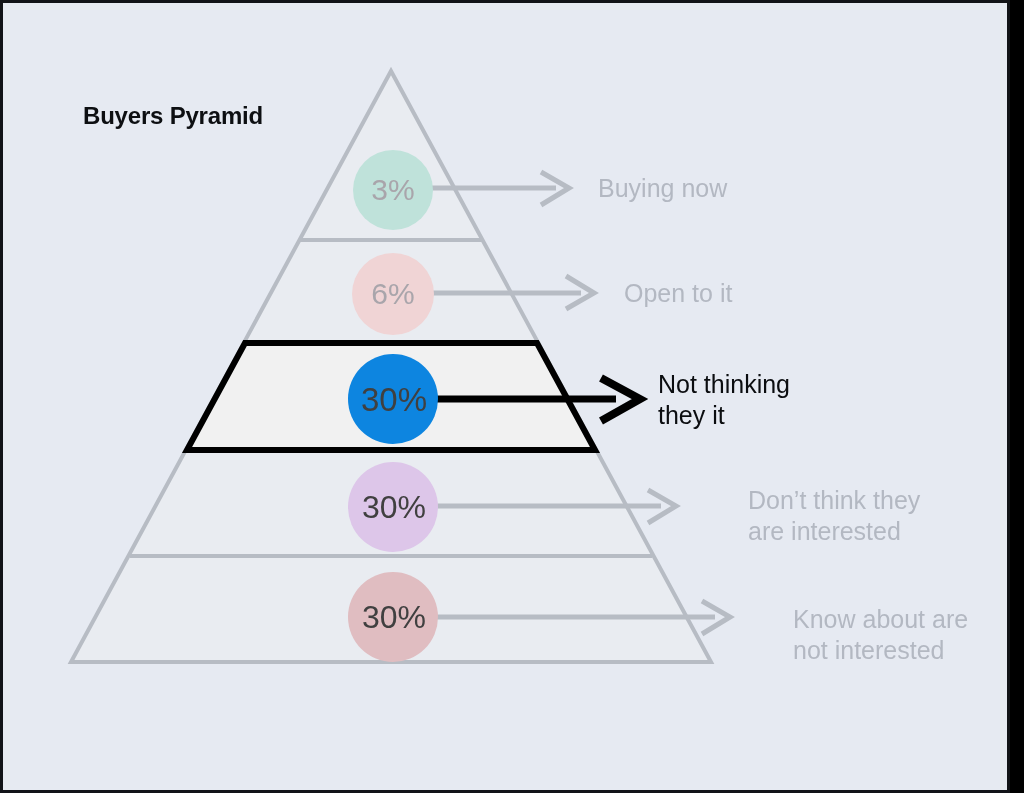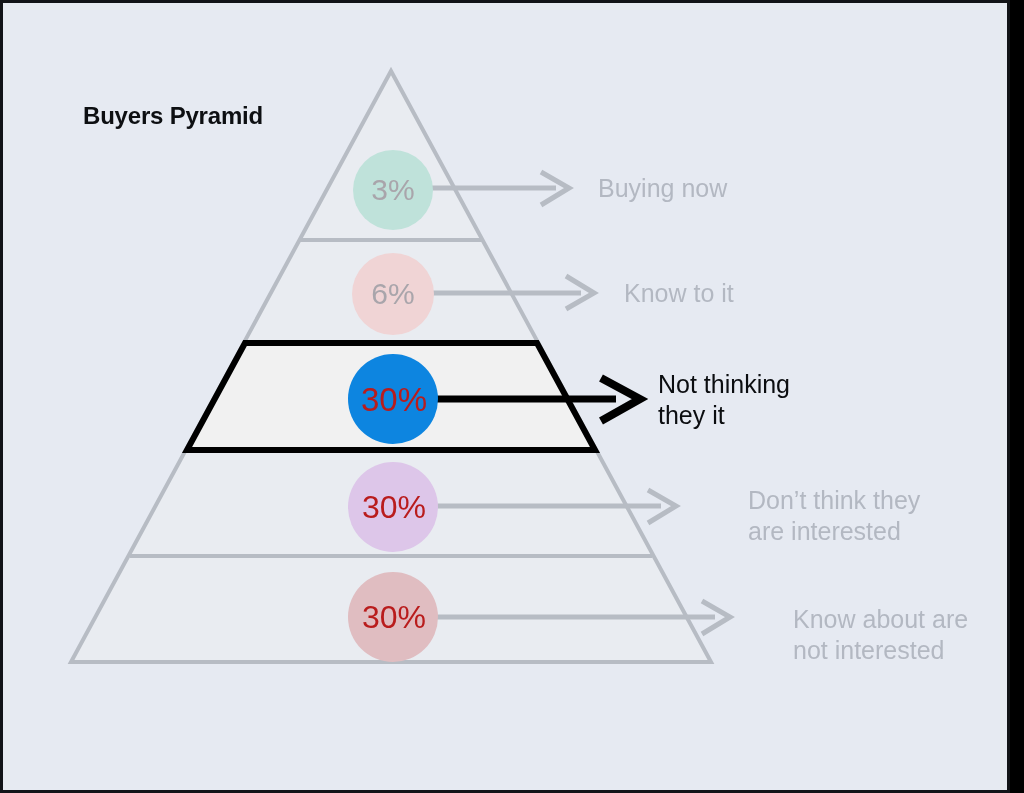--- a/index.html
+++ b/index.html
@@ -41,21 +41,21 @@
     white-space: nowrap;
   }
   .pct {
     position: absolute;
     font-size: 30px;
     text-align: center;
     white-space: nowrap;
     transform: translate(-50%, -50%);
   }
   .pct.muted { color: #a9a5ab; }
-  .pct.dark  { color: #b91c1c; }
+  .pct.dark  { color: #404040; }
   .label {
     position: absolute;
     font-size: 25px;
     line-height: 31px;
     white-space: pre-line;
     transform: translateY(-50%);
   }
   .label.muted { color: #b3b8c2; }
   .label.dark  { color: #0b0d10; }
 </style>
@@ -113,21 +113,21 @@
     <span>Buyers Pyramid</span>
   </div>
 
   <div class="pct muted" style="left:390px; top:187px;">3%</div>
   <div class="pct muted" style="left:390px; top:291px;">6%</div>
   <div class="pct dark" style="left:391px; top:397px; font-size:33px;">30%</div>
   <div class="pct dark" style="left:391px; top:504px; font-size:32px;">30%</div>
   <div class="pct dark" style="left:391px; top:614px; font-size:32px;">30%</div>
 
   <div class="label muted" style="left:595px; top:185px;text-align:center;">Buying now</div>
-  <div class="label muted" style="left:621px; top:290px;">Know to it</div>
+  <div class="label muted" style="left:621px; top:290px;">Open to it</div>
   <div class="label dark" style="left:655px; top:397px;">Not thinking
 they it</div>
   <div class="label muted" style="left:702px; top:513px;margin-left:43px;">Don’t think they
 are interested</div>
   <div class="label muted" style="left:790px; top:632px;">Know about are
 not interested</div>
 
 </div>
 
 </body></html>

